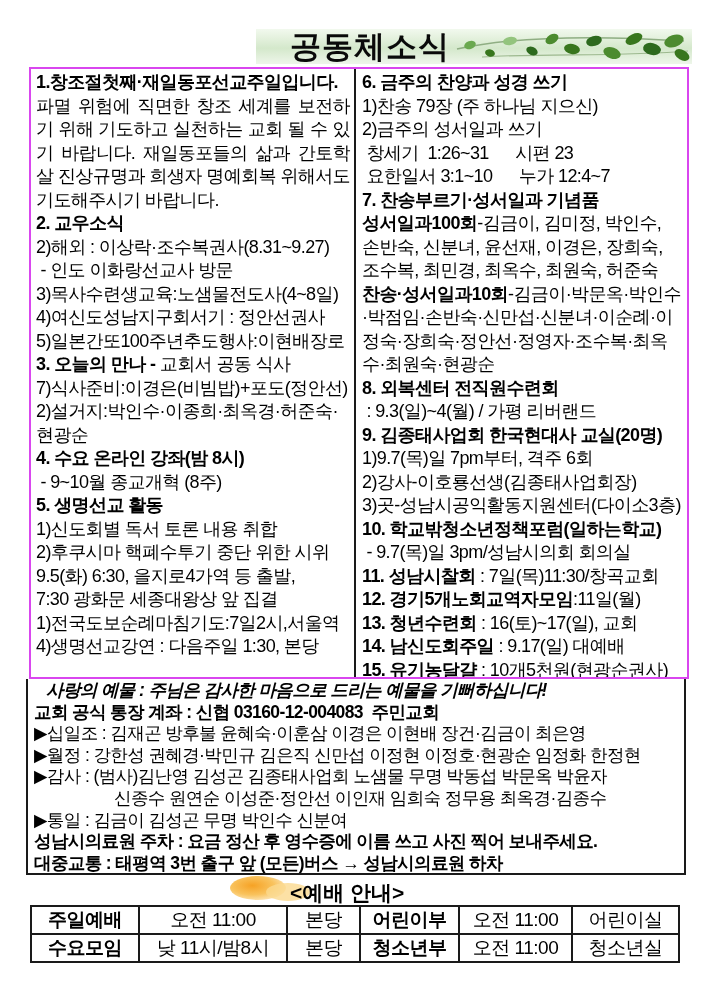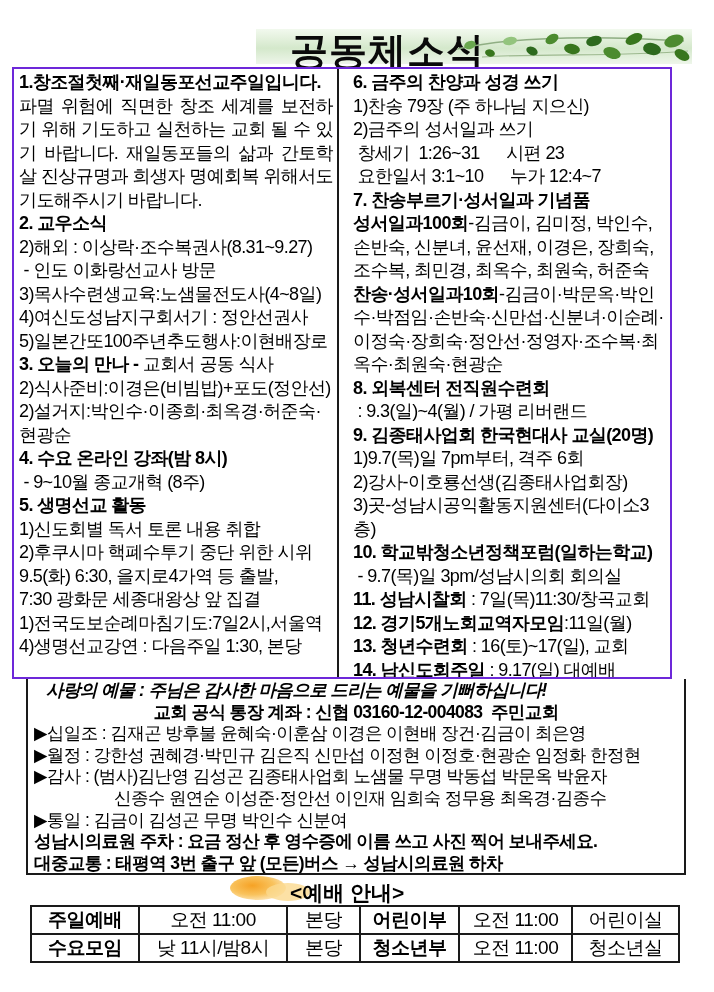--- a/index.html
+++ b/index.html
@@ -8,43 +8,43 @@
     font-family:"Liberation Sans","DejaVu Sans",sans-serif;color:#000;
   }
   
   .title-band{
     position:absolute;left:256px;top:29px;width:436px;height:35px;
     background:linear-gradient(180deg,#f2f9ee 0%,#d4e8cb 55%,#eef6ea 100%);
   }
   .title-text{
     position:absolute;left:290px;top:26px;width:300px;
     font-family:"Liberation Serif","DejaVu Serif",serif;
-    font-size:38px;font-weight:bold;letter-spacing:1px;color:#0a0a0a;
+    font-size:31px;font-weight:bold;letter-spacing:1px;color:#0a0a0a;
   }
   .leaves{position:absolute;left:452px;top:27px;}
   
   .main-box{
-    position:absolute;left:12px;top:67px;width:660px;height:612px;
-    border:2px solid #6d28d9;box-sizing:border-box;display:flex;background:#fff;
+    position:absolute;left:29px;top:67px;width:660px;height:612px;
+    border:2px solid #d946ef;box-sizing:border-box;display:flex;background:#fff;
   }
   .col-left{width:325px;border-right:2px solid #1a1a1a;box-sizing:border-box;padding:2px 4px 0 5px;overflow:hidden;}
-  .col-right{flex:1;box-sizing:border-box;padding:2px 4px 0 14px;overflow:hidden;}
+  .col-right{flex:1;box-sizing:border-box;padding:2px 4px 0 6px;overflow:hidden;}
   .line{white-space:pre-wrap;line-height:23.5px;font-size:18px;letter-spacing:-0.6px;}
   .para{line-height:23.5px;font-size:18px;letter-spacing:-0.6px;white-space:pre-wrap;}
   .just{text-align:justify;}
   .h{font-weight:bold;}
   .b{font-weight:bold;}
   
   .offering-box{
     position:absolute;left:26px;top:679px;width:660px;height:196px;
     border:2px solid #1a1a1a;border-top:none;box-sizing:border-box;background:#fff;
     padding:1px 6px 0 6px;
   }
   .o-line{white-space:pre-wrap;line-height:21.6px;font-size:17.5px;letter-spacing:-0.6px;}
-  .o-center{text-align:center;}
+  .o-center{text-align:left;}
   .o-indent{padding-left:80px;}
   .o-pad{padding-left:12px;font-style:italic;}
   
   .brush{position:absolute;left:228px;top:874px;}
   .worship-title{
     position:absolute;left:290px;top:879px;width:180px;
     font-size:21px;font-weight:bold;letter-spacing:0px;
   }
   .worship-table{
     position:absolute;left:30px;top:905px;border-collapse:collapse;
@@ -81,21 +81,21 @@
   <div class="col-left">
     <div class="line h">1.창조절첫째·재일동포선교주일입니다.</div>
     <div class="para just">파멸 위험에 직면한 창조 세계를 보전하기 위해 기도하고 실천하는 교회 될 수 있기 바랍니다. 재일동포들의 삶과 간토학살 진상규명과 희생자 명예회복 위해서도 기도해주시기 바랍니다.</div>
     <div class="line h">2. 교우소식</div>
     <div class="line">2)해외 : 이상락·조수복권사(8.31~9.27)</div>
     <div class="line"> - 인도 이화랑선교사 방문</div>
     <div class="line">3)목사수련생교육:노샘물전도사(4~8일)</div>
     <div class="line">4)여신도성남지구회서기 : 정안선권사</div>
     <div class="line">5)일본간또100주년추도행사:이현배장로</div>
     <div class="line"><span class="b">3. 오늘의 만나 - </span><span>교회서 공동 식사</span></div>
-    <div class="line">2)식사준비:이경은(비빔밥)+포도(정안선)</div>
+    <div class="line">7)식사준비:이경은(비빔밥)+포도(정안선)</div>
     <div class="line">2)설거지:박인수·이종희·최옥경·허준숙·현광순</div>
     <div class="line h">4. 수요 온라인 강좌(밤 8시)</div>
     <div class="line"> - 9~10월 종교개혁 (8주)</div>
     <div class="line h">5. 생명선교 활동</div>
     <div class="line">1)신도회별 독서 토론 내용 취합</div>
     <div class="line">2)후쿠시마 핵폐수투기 중단 위한 시위</div>
     <div class="line">9.5(화) 6:30, 을지로4가역 등 출발,</div>
     <div class="line">7:30 광화문 세종대왕상 앞 집결</div>
     <div class="line">1)전국도보순례마침기도:7일2시,서울역</div>
     <div class="line">4)생명선교강연 : 다음주일 1:30, 본당</div>

